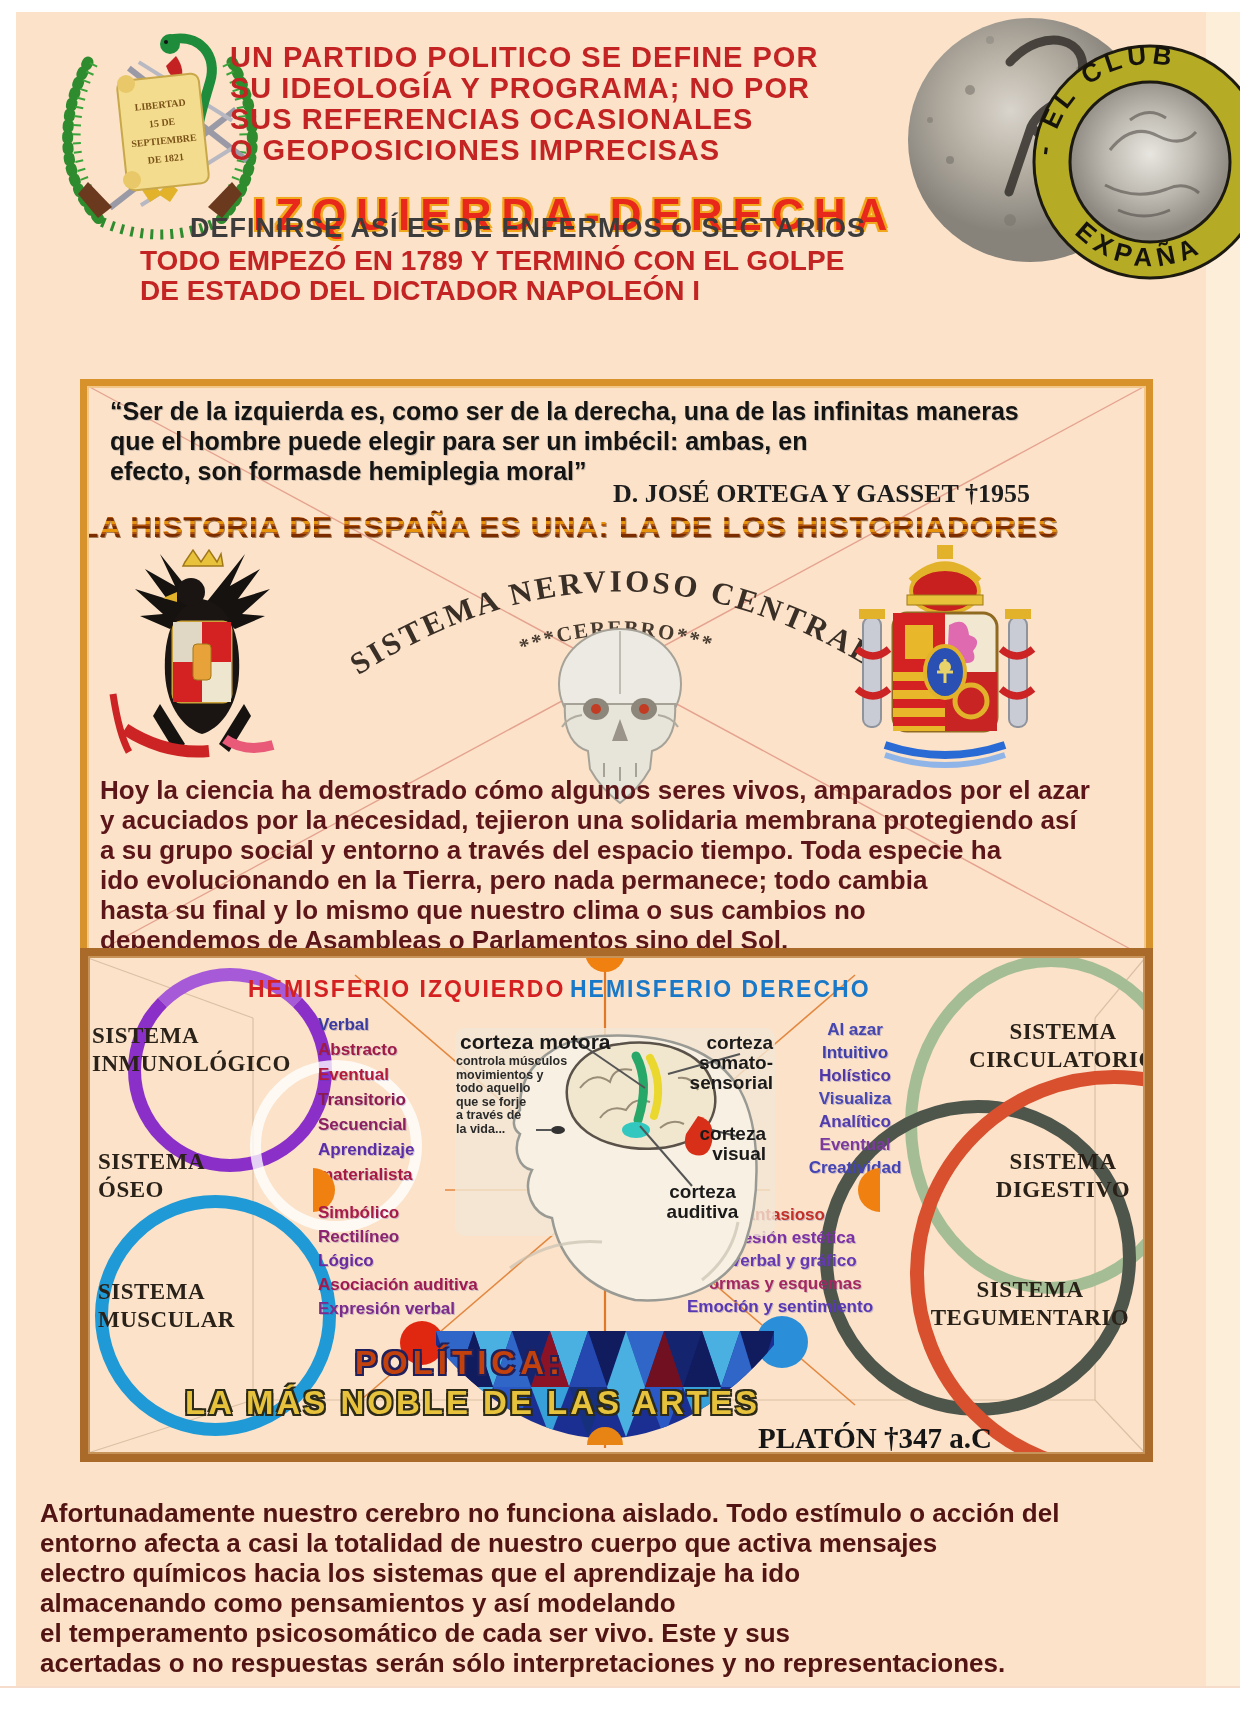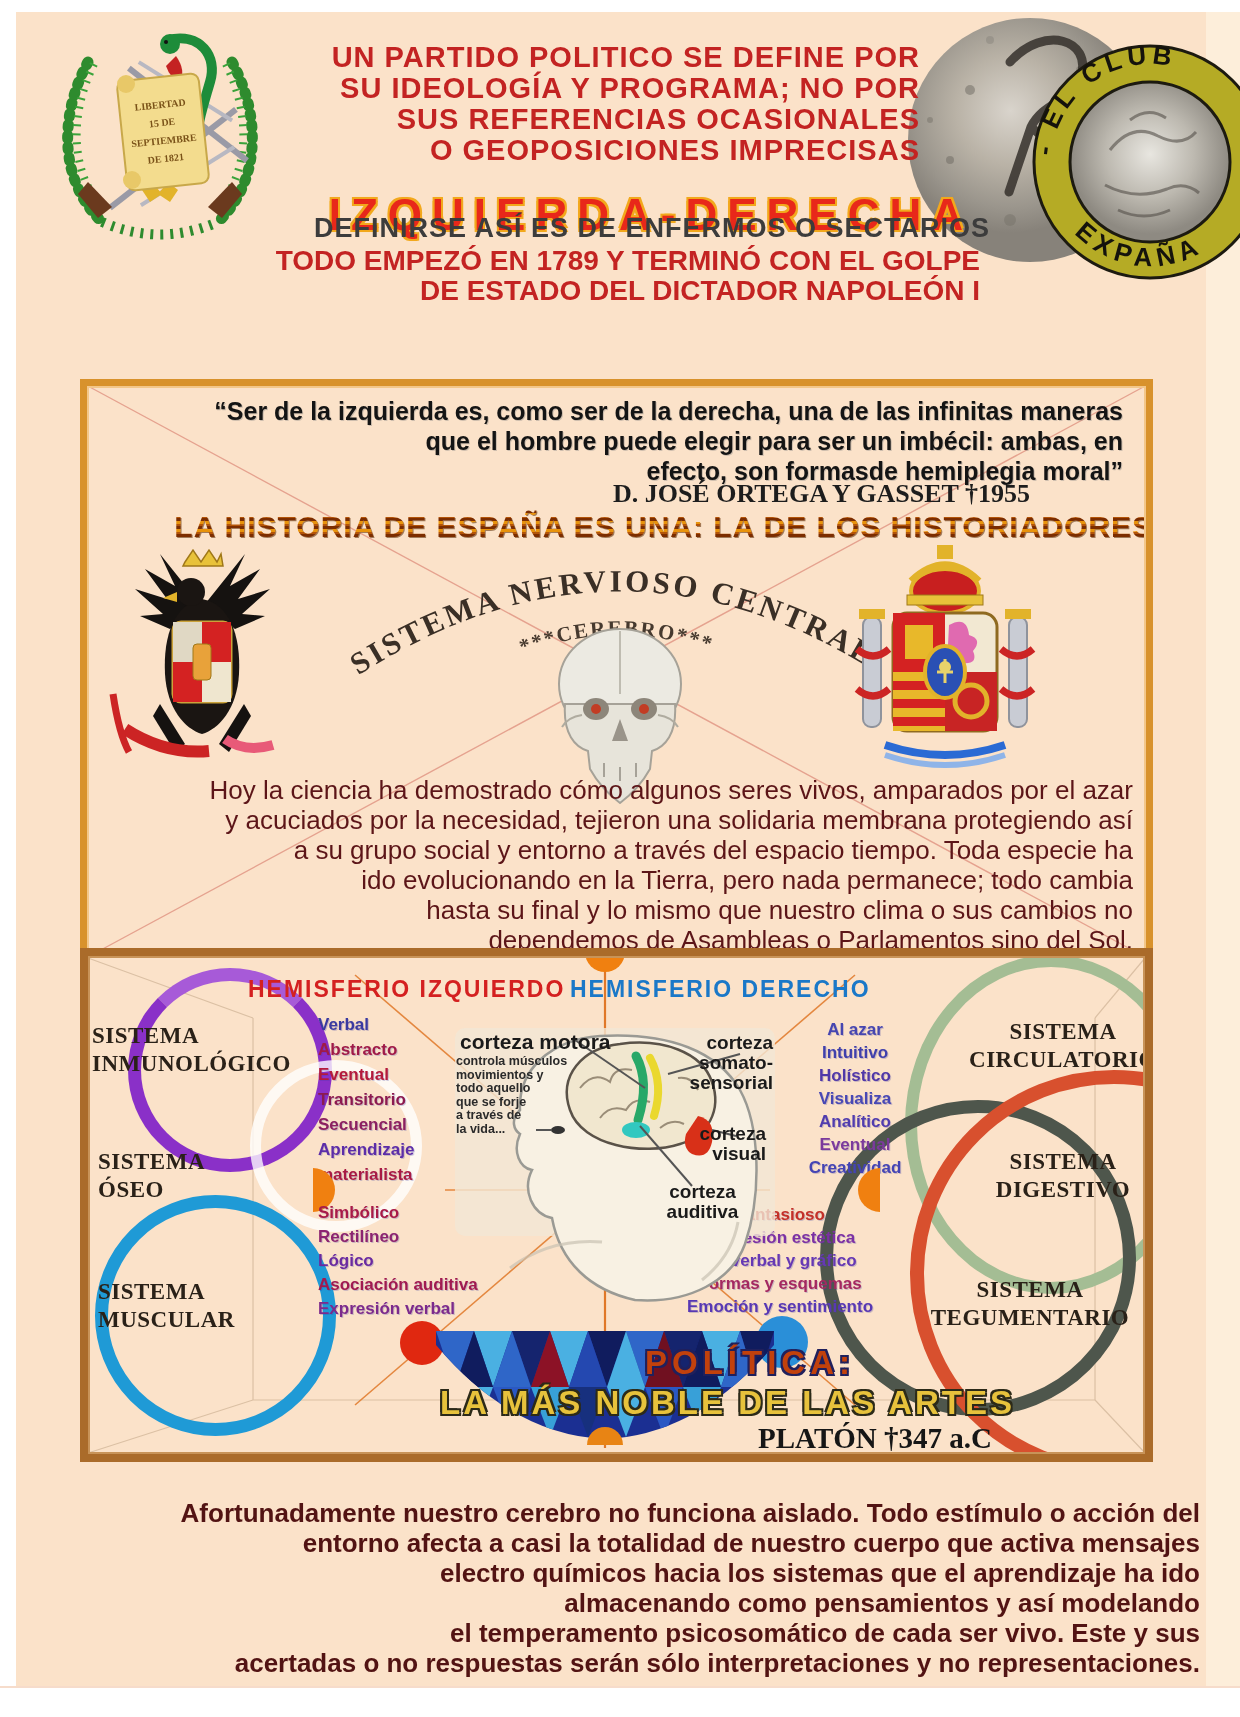--- a/index.html
+++ b/index.html
@@ -1,19 +1,19 @@
 <!DOCTYPE html>
 <html><head>
 <meta charset="utf-8">
 <style>
   html,body{margin:0;padding:0;background:#ffffff;}
   #poster{position:relative;width:1240px;height:1717px;overflow:hidden;background:#ffffff;
           font-family:"Liberation Sans",sans-serif;}
   .abs{position:absolute;}
-  .ctr{text-align:right;}
+  .ctr{text-align:left;}
   
   #peach{left:16px;top:12px;width:1224px;height:1674px;background:#fbe2c9;}
   #rightband{left:1206px;top:12px;width:34px;height:1674px;background:#fdeeda;}
   #bottomband{left:0;top:1686px;width:1240px;height:31px;background:#ffffff;border-top:2px solid #f6dccb;}
   
   #hdr-lines{left:230px;top:42px;width:690px;color:#c32322;font-weight:bold;font-size:29px;line-height:31px;letter-spacing:1px;}
   #big-title{left:253px;top:158px;width:720px;font-weight:bold;font-size:44px;letter-spacing:10px;color:#e8281a;
      text-shadow:-2px -2px 0 #f2a81c,2px -2px 0 #f2a81c,-2px 2px 0 #f2a81c,2px 2px 0 #f2a81c,0 0 3px #f6c040;margin-top:32px;}
   #hdr-sub{left:190px;top:213px;width:800px;color:#3c3c3c;font-weight:bold;font-size:27px;letter-spacing:1px;}
   #hdr-1789{left:140px;top:246px;width:840px;color:#c32322;font-weight:bold;font-size:28px;line-height:30px;}
@@ -28,21 +28,21 @@
   #quote{left:30px;top:17px;width:1013px;color:#141414;font-weight:bold;font-size:25px;line-height:30px;
          text-shadow:1px 1px 0 rgba(120,120,120,.35);}
   #attrib{left:300px;top:100px;width:650px;text-align:right;font-family:"Liberation Serif",serif;
           font-weight:bold;font-size:26px;color:#1d1d1d;}
   #historia{left:0;top:131px;width:1073px;font-weight:bold;font-size:30px;letter-spacing:1px;color:#a34a00;
             filter:drop-shadow(1px 1px 0 rgba(90,40,0,.55));}
   @supports ((-webkit-background-clip:text) or (background-clip:text)){
     #historia{background:repeating-linear-gradient(180deg,#7c2d00 0 3px,#e8930c 3px 6px,#b35408 6px 8px);
       -webkit-background-clip:text;background-clip:text;color:transparent;}
   }
-  #science{left:20px;top:396px;width:1033px;color:#5c1518;font-weight:normal;font-size:26px;line-height:30px;}
+  #science{left:20px;top:396px;width:1033px;color:#5c1518;font-weight:bold;font-size:26px;line-height:30px;}
   
   .blist div{font-weight:bold;font-size:17px;line-height:25px;text-shadow:1px 1px 0 rgba(60,60,160,.25);}
   #ltl{left:238px;top:64px;}
   #ltl div:nth-child(1){color:#3a3aa0}#ltl div:nth-child(2){color:#a01a48}#ltl div:nth-child(3){color:#b41a3c}
   #ltl div:nth-child(4){color:#8c1a50}#ltl div:nth-child(5){color:#8c2060}#ltl div:nth-child(6){color:#5c2da8}
   #ltl div:nth-child(7){color:#a81a44}
   #lbl{left:238px;top:253px;}
   #lbl div{line-height:24px;}
   #lbl div:nth-child(1){color:#a81a48}#lbl div:nth-child(2){color:#8c2470}#lbl div:nth-child(3){color:#6a2aa0}
   #lbl div:nth-child(4){color:#a01a50}#lbl div:nth-child(5){color:#7c2a8c}

